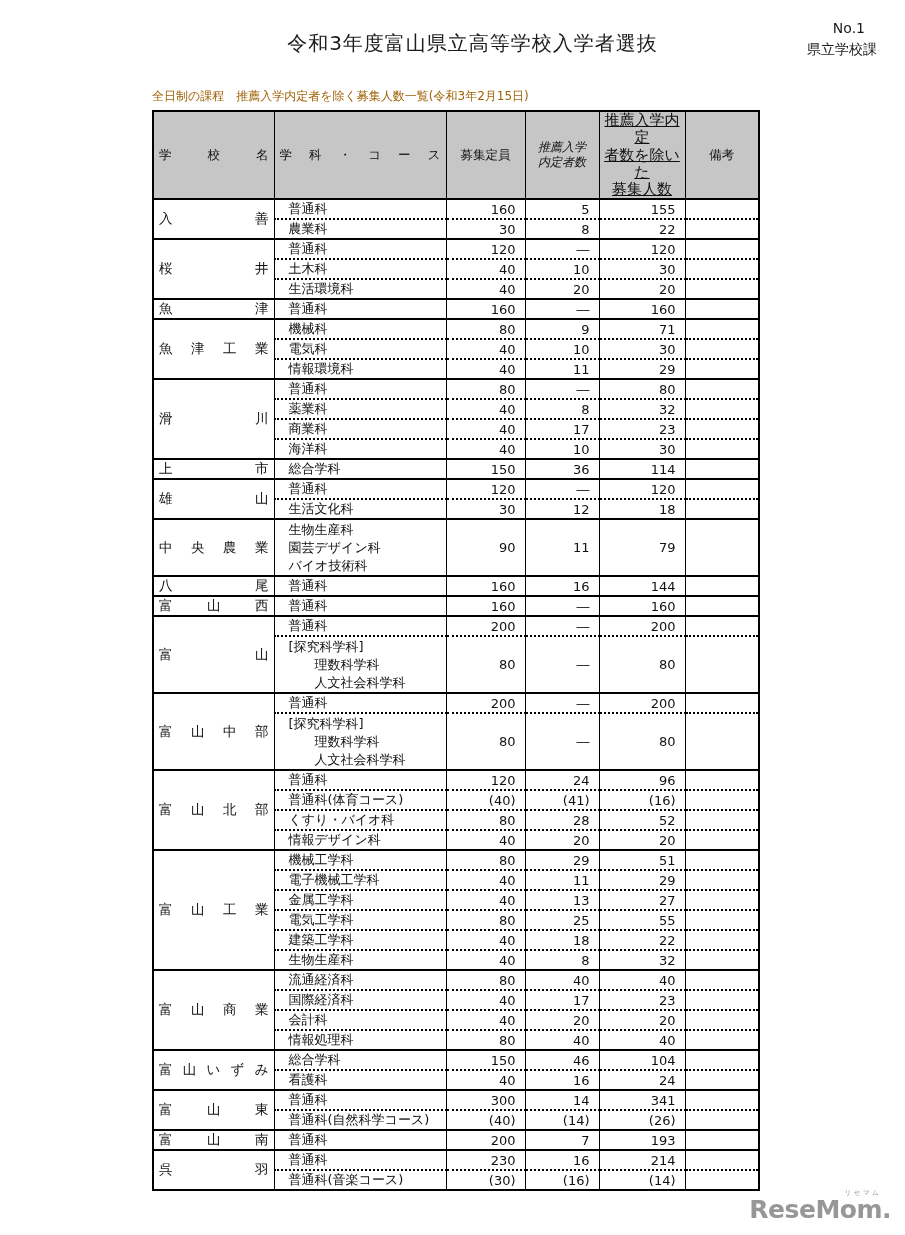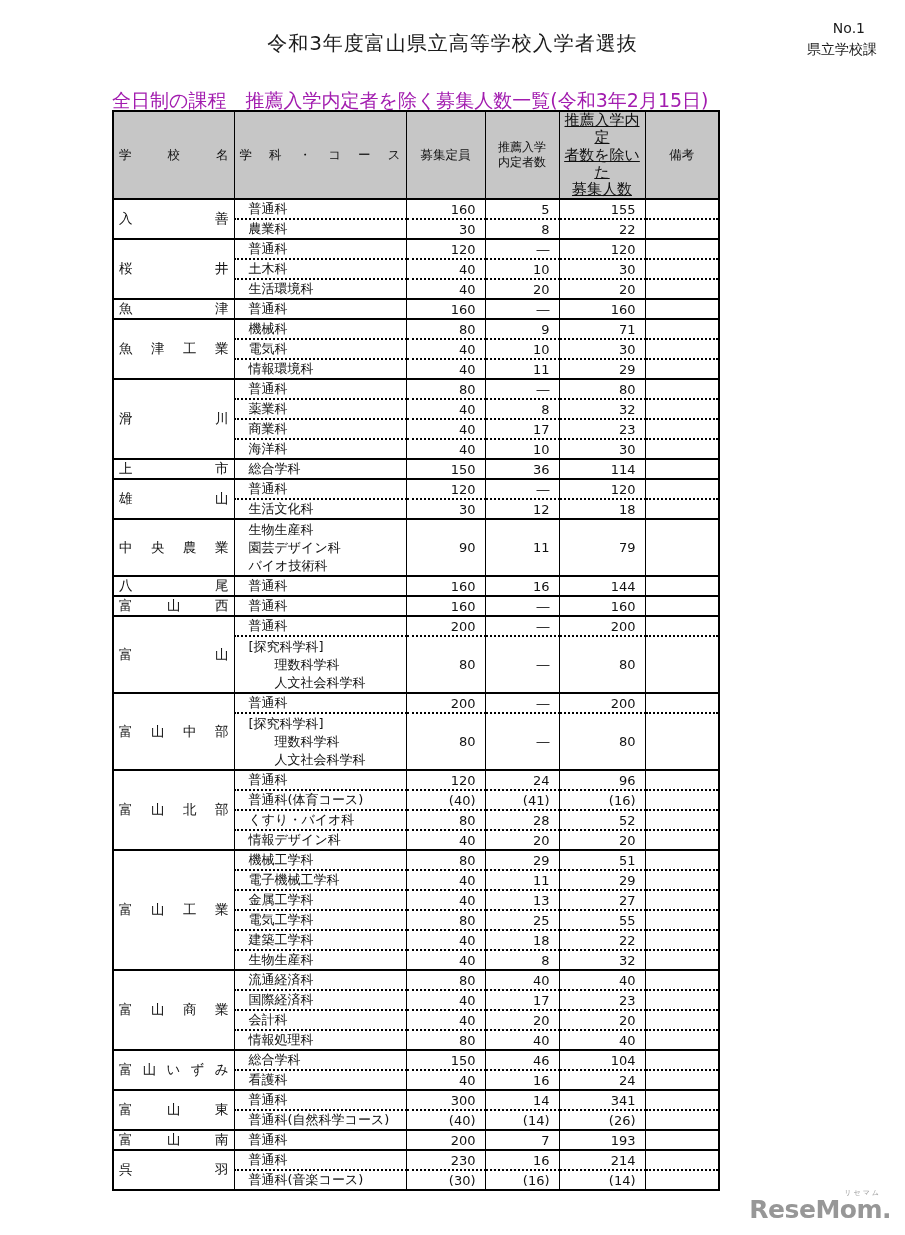--- a/index.html
+++ b/index.html
@@ -2,35 +2,35 @@
 <html><head>
 <meta charset="utf-8">
 <style>
   * { margin:0; padding:0; box-sizing:border-box; }
   html,body { background:#ffffff; }
   body {
     width:905px; height:1235px; position:relative; overflow:hidden;
     font-family:"DejaVu Sans","Liberation Sans",sans-serif;
     color:#111;
   }
-  .page { position:absolute; inset:0; background:#fff; }
+  .page { position:absolute; inset:0; background:#fff;margin-left:40px; }
 
   .doc-title {
     position:absolute; top:30px; left:0; width:100%;
     text-align:center; font-size:20px; letter-spacing:1px; color:#1c1c1c;
   }
   .corner {
     position:absolute; top:18px; right:28px; text-align:right;
     font-size:14px; line-height:1.5; color:#1c1c1c;
   }
   .corner .no { padding-right:12px; }
 
   .subtitle {
     position:absolute; top:88px; left:112px;
-    font-size:19px; color:#a21caf;
+    font-size:12px; color:#a16207;
   }
 
   table.main {
     position:absolute; top:110px; left:112px;
     border-collapse:collapse; table-layout:fixed;
     border:2.5px solid #000;
     font-size:13px;
   }
   table.main th, table.main td {
     border-left:1px solid #000;
@@ -40,21 +40,21 @@
   thead th {
     background:#c6c6c6;
     font-weight:normal;
     border-bottom:2px solid #000;
     height:45px;
     font-size:12.5px;
     text-align:center;
     padding:0;
   }
   thead th .lines { line-height:1.15; font-size:15px;text-decoration:underline; }
-  thead th .lines2 { line-height:1.25; font-size:12px; }
+  thead th .lines2 { line-height:1.25; font-size:12px;font-style:italic; }
   .justify { display:flex; justify-content:space-between; padding:0 5px; }
   .justify span { display:inline-block; }
 
   tbody tr { height:19px; }
   tbody tr.tall { height:57px; }
   tbody tr.group-start td { border-top:2px solid #000; }
   tbody tr.group-inner td { border-top:2px dotted #000; }
   td.school { font-size:13.5px; }
   td.course { text-align:left; padding:0 2px 0 14px; line-height:18px; white-space:pre; }
   td.num { text-align:right; padding-right:9px; font-variant-numeric:tabular-nums; }

